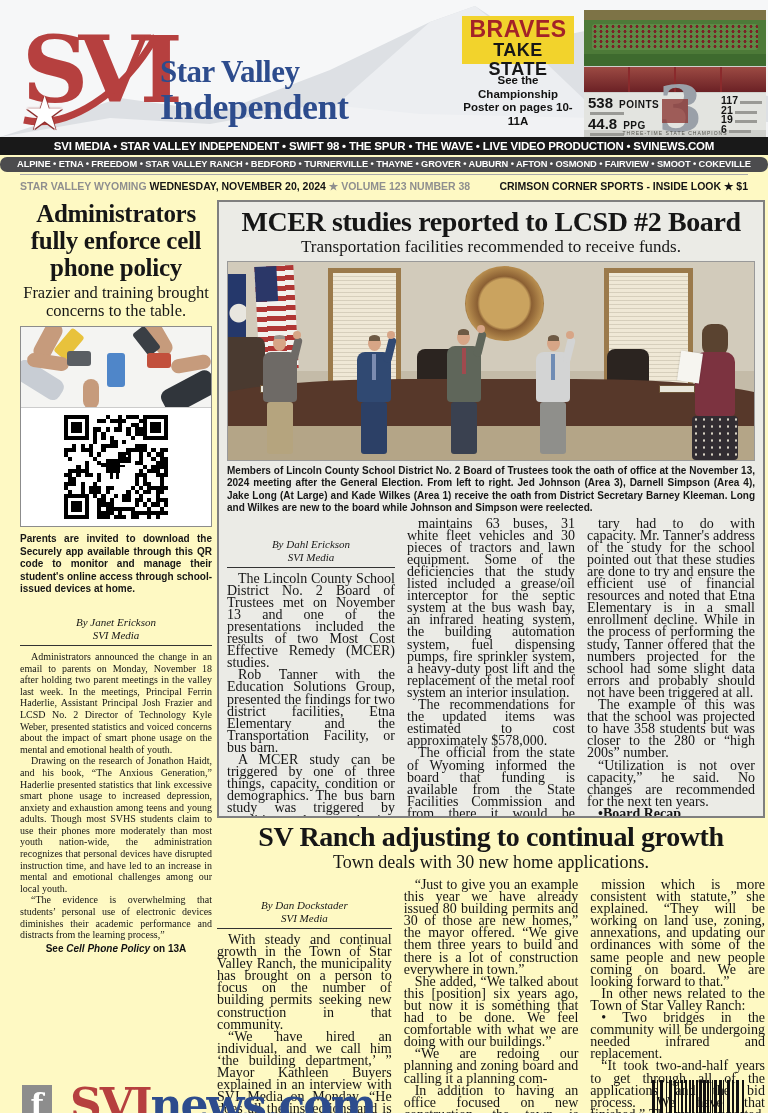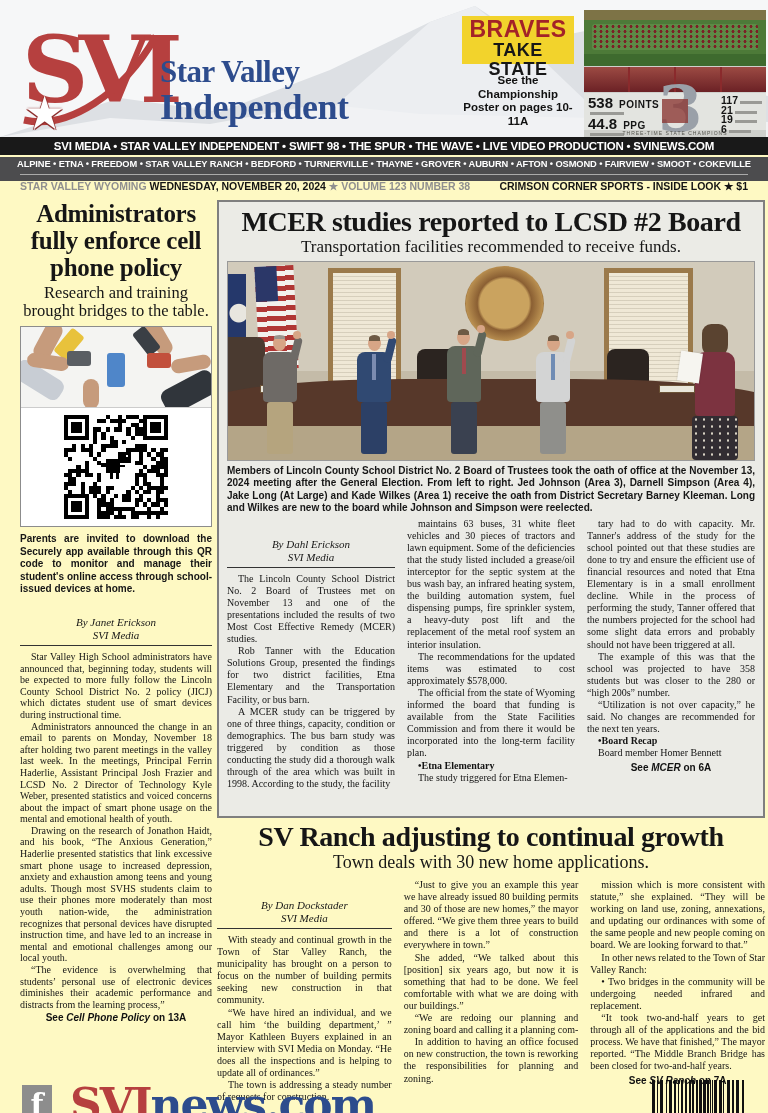--- a/index.html
+++ b/index.html
@@ -43,31 +43,31 @@
   .big3-photo{position:absolute;left:78px;top:6px;width:26px;height:24px;background:#8c3a36;opacity:.8;}
   .s-right{position:absolute;right:4px;top:2px;text-align:left;line-height:8.5px;}
   .s-right .rn{font-weight:bold;font-size:10.5px;}
   .s-right .rb{display:inline-block;height:3px;width:22px;background:#9a9a96;margin-left:2px;}
   .c-cap{position:absolute;bottom:0;left:0;right:0;height:7px;text-align:center;
          font-family:"Liberation Sans",sans-serif;font-size:5px;color:#55554f;letter-spacing:1px;}
   
   .nav1{position:absolute;top:137px;left:0;width:768px;height:18px;background:#191919;color:#fff;
         font-family:"Liberation Sans",sans-serif;font-weight:bold;font-size:11.5px;line-height:18px;
         text-align:center;letter-spacing:-0.2px;}
-  .nav2{position:absolute;top:157px;left:0;width:768px;height:24px;background:#4c4c4e;color:#fff;
+  .nav2{position:absolute;top:157px;left:0;width:768px;height:15px;background:#4c4c4e;color:#fff;
         font-family:"Liberation Sans",sans-serif;font-weight:bold;font-size:9.3px;line-height:15px;
-        text-align:center;letter-spacing:-0.1px;}
+        text-align:center;letter-spacing:-0.1px;border-radius:7px;}
   .dateline{position:absolute;top:174px;left:20px;width:728px;height:22px;border-top:1px solid #aaa;
             font-family:"Liberation Sans",sans-serif;font-weight:bold;font-size:10.5px;line-height:22px;}
   .dl-gray{color:#8f8f8f;}
   .dl-black{color:#141414;}
   .dl-right{float:right;color:#141414;}
   
   .bp{font-size:10px;line-height:11.6px;text-align:justify;text-indent:11px;margin:0;color:#141414;}
-  .bp2{font-size:10px;line-height:12.1px;text-align:justify;text-indent:11px;margin:0;color:#141414;}
+  .bp2{font-size:14px;line-height:12.1px;text-align:justify;text-indent:11px;margin:0;color:#141414;}
   .b{font-weight:bold;}
   .byline{text-align:center;font-style:italic;font-size:11px;line-height:13px;margin:20px 0 3px;}
   .rule{border:none;border-top:1px solid #333;margin:3px 0 5px;}
   .jump{text-align:center;font-family:"Liberation Sans",sans-serif;font-weight:bold;font-size:10px;
         margin-top:2px;color:#111;}
   .jump i{font-style:italic;}
   
   .leftcol{position:absolute;left:20px;top:200px;width:192px;}
   .lc-head{font-family:"Liberation Serif",serif;font-weight:bold;font-size:25px;line-height:27px;
            text-align:center;letter-spacing:-0.3px;margin:0 0 3px;}
@@ -206,21 +206,21 @@
   <div class="nav1">SVI MEDIA • STAR VALLEY INDEPENDENT • SWIFT 98 • THE SPUR • THE WAVE • LIVE VIDEO PRODUCTION • SVINEWS.COM</div>
   <div class="nav2">ALPINE • ETNA • FREEDOM • STAR VALLEY RANCH • BEDFORD • TURNERVILLE • THAYNE • GROVER • AUBURN • AFTON • OSMOND • FAIRVIEW • SMOOT • COKEVILLE</div>
 
   <div class="dateline">
     <span class="dl-gray">STAR VALLEY WYOMING </span><span class="dl-black">WEDNESDAY, NOVEMBER 20, 2024</span><span class="dl-gray"> ★ VOLUME 123 NUMBER 38</span>
     <span class="dl-right">CRIMSON CORNER SPORTS - INSIDE LOOK ★ $1</span>
   </div>
 
   <div class="leftcol">
     <h1 class="lc-head">Administrators fully enforce cell phone policy</h1>
-    <p class="lc-sub">Research and training brought bridges to the table.</p>
+    <p class="lc-sub">Frazier and training brought concerns to the table.</p>
     <div class="media-card">
       <div class="photo-phones">
         <div class="ph-sleeve" style="left:-8px;top:42px;width:52px;height:22px;transform:rotate(32deg);background:#c8cdd4;"></div>
         <div class="ph-arm" style="left:18px;top:-6px;width:18px;height:40px;transform:rotate(28deg);"></div>
         <div class="ph-phone" style="left:40px;top:2px;width:16px;height:30px;transform:rotate(40deg);background:#e8c23c;"></div>
         <div class="ph-arm" style="left:130px;top:-8px;width:16px;height:38px;transform:rotate(-30deg);"></div>
         <div class="ph-phone" style="left:118px;top:0px;width:15px;height:28px;transform:rotate(-38deg);background:#3a3f45;"></div>
         <div class="ph-arm" style="left:6px;top:28px;width:42px;height:14px;transform:rotate(8deg);"></div>
         <div class="ph-phone" style="left:46px;top:24px;width:24px;height:15px;background:#5a5e63;"></div>
         <div class="ph-phone" style="left:86px;top:26px;width:18px;height:34px;background:#4f86c9;"></div>
@@ -473,21 +473,20 @@
         </svg>
       </div>
     </div>
     <p class="lc-caption">Parents are invited to download the Securely app available through this QR code to monitor and manage their student's online access through school-issued devices at home.</p>
     <div class="byline">
       <div>By Janet Erickson</div>
       <div>SVI Media</div>
     </div>
     <hr class="rule">
     <div>
-        <p class="bp">Star Valley High School administrators have announced that, beginning today, students will be expected to more fully follow the Lincoln County School District No. 2 policy (JICJ) which dictates student use of smart devices during instructional time.</p>
         <p class="bp">Administrators announced the change in an email to parents on Monday, November 18 after holding two parent meetings in the valley last week. In the meetings, Principal Ferrin Haderlie, Assistant Principal Josh Frazier and LCSD No. 2 Director of Technology Kyle Weber, presented statistics and voiced concerns about the impact of smart phone usage on the mental and emotional health of youth.</p>
         <p class="bp">Drawing on the research of Jonathon Haidt, and his book, “The Anxious Generation,” Haderlie presented statistics that link excessive smart phone usage to increased depression, anxiety and exhaustion among teens and young adults. Though most SVHS students claim to use their phones more moderately than most youth nation-wide, the administration recognizes that personal devices have disrupted instruction time, and have led to an increase in mental and emotional challenges among our local youth.</p>
         <p class="bp">“The evidence is overwhelming that students’ personal use of electronic devices diminishes their academic performance and distracts from the learning process,”</p>
       </div>
     <div class="jump">
       <span>See </span><i>Cell Phone Policy</i><span> on 13A</span>
     </div>
   </div>
 
   <div class="mcer-box">

